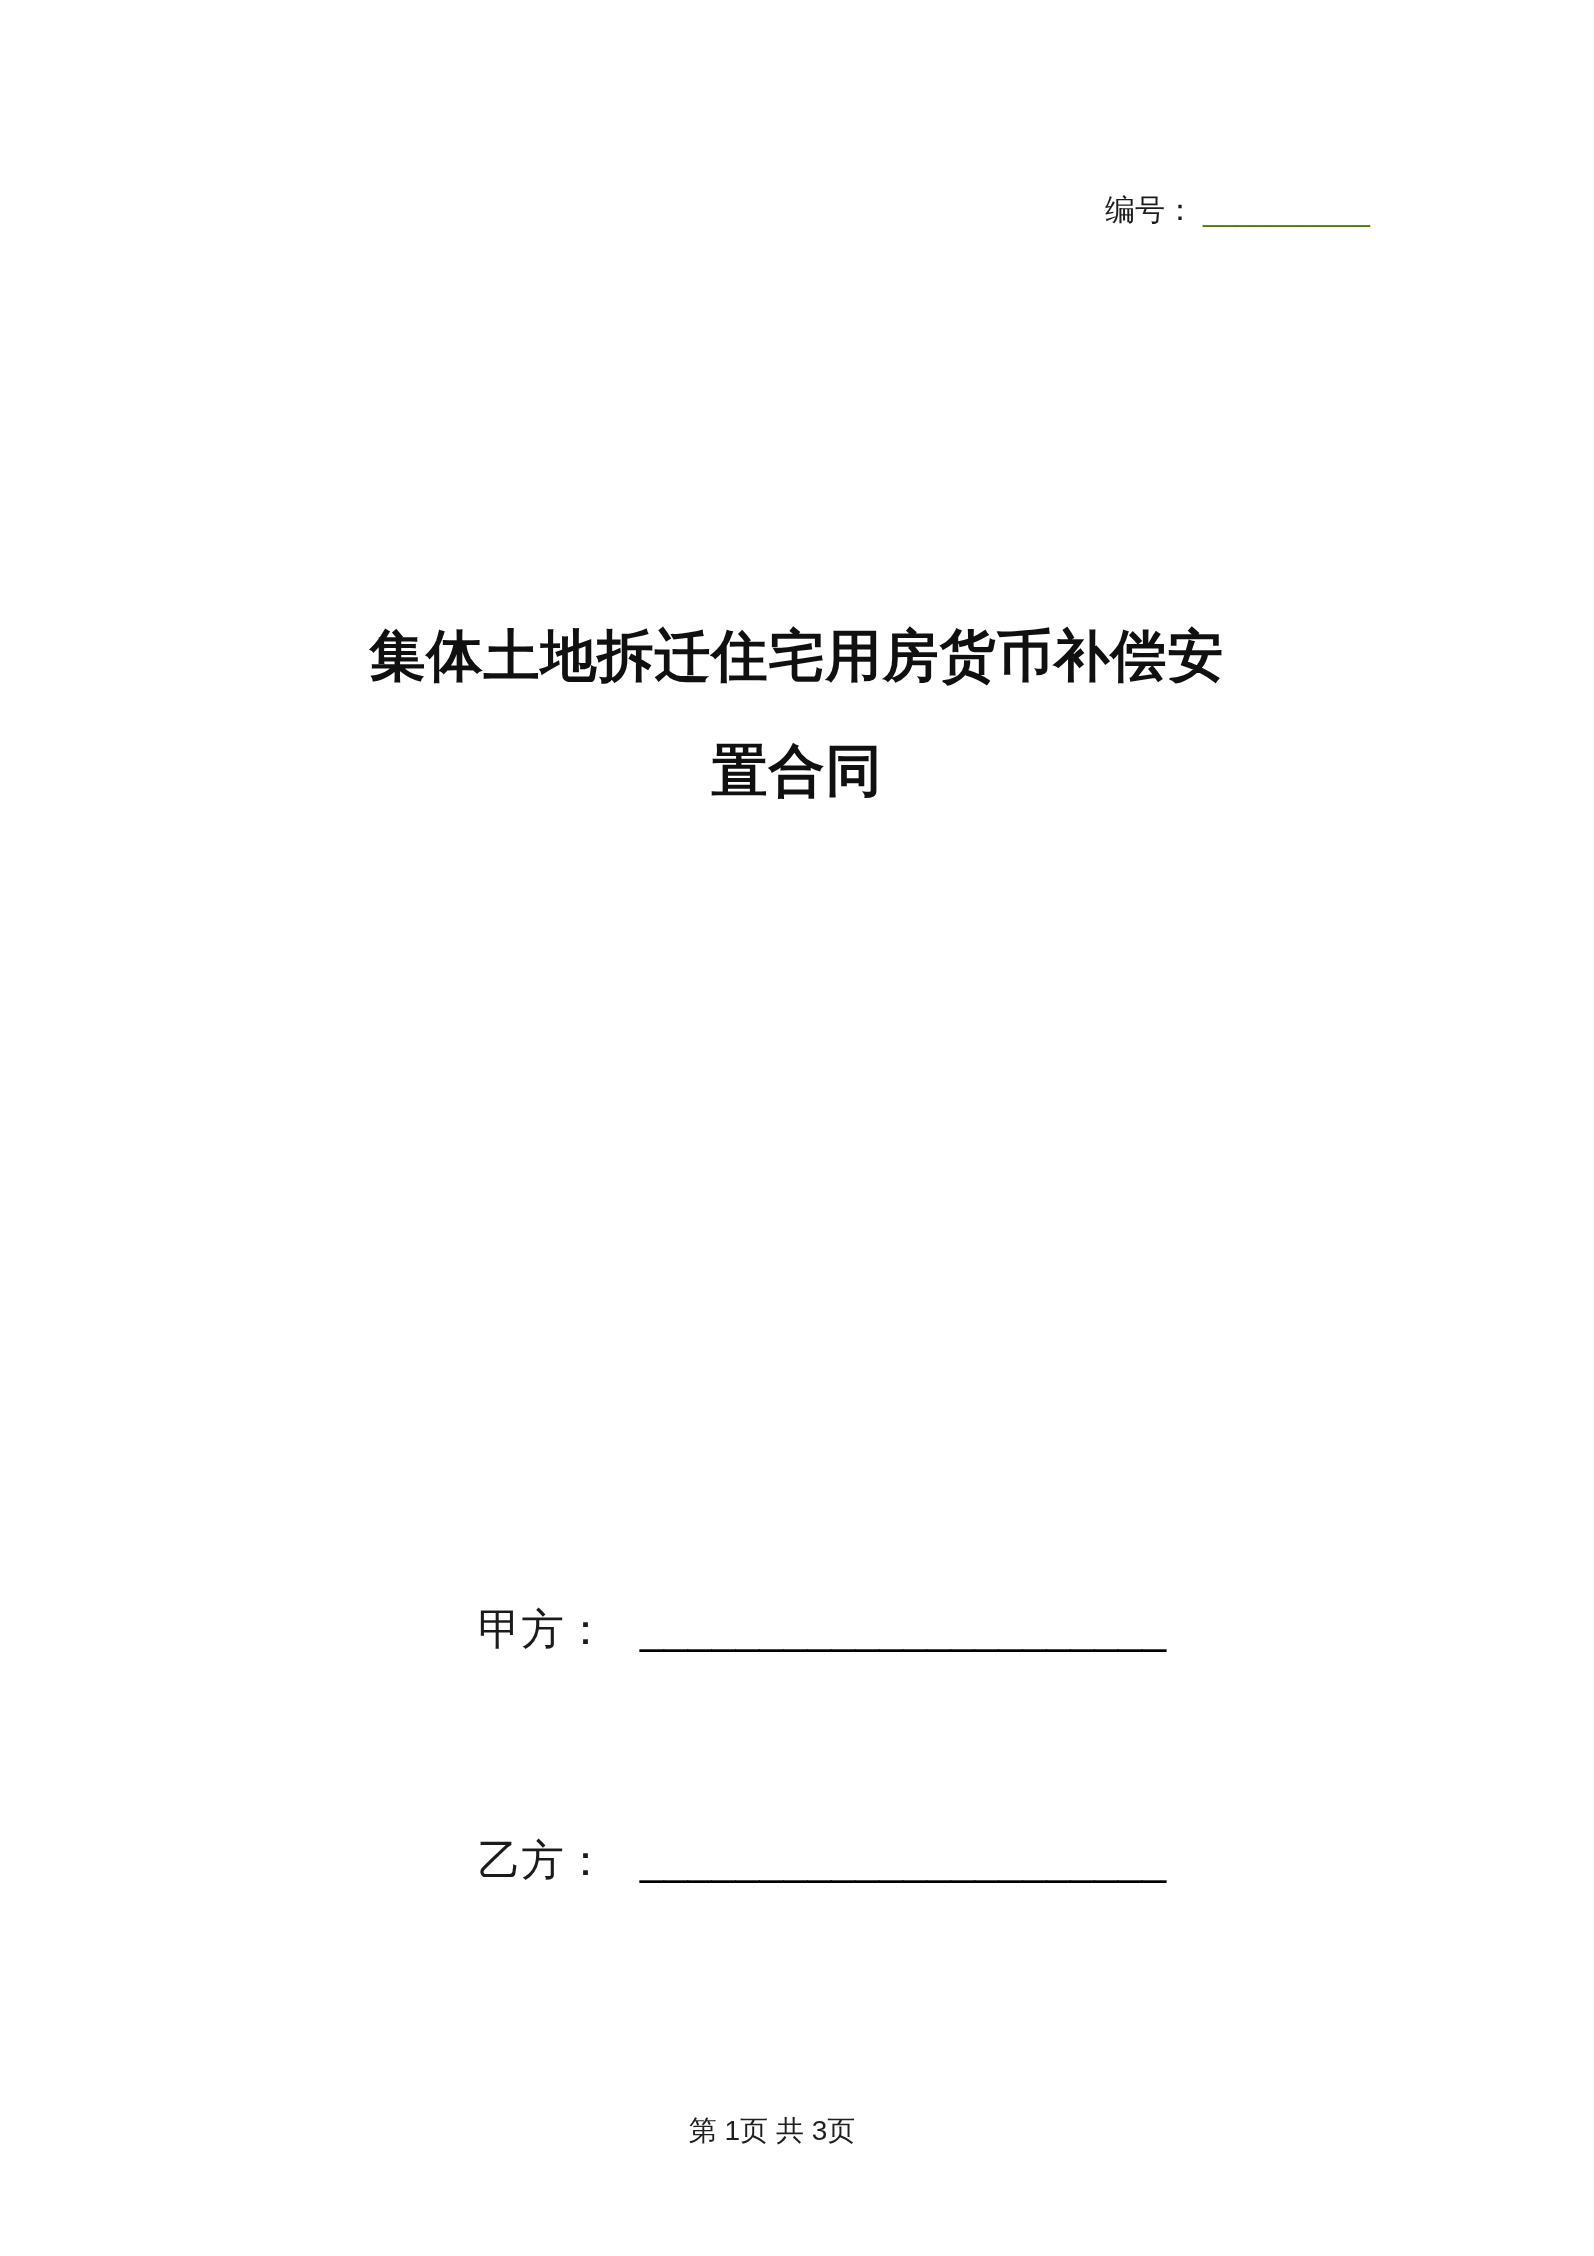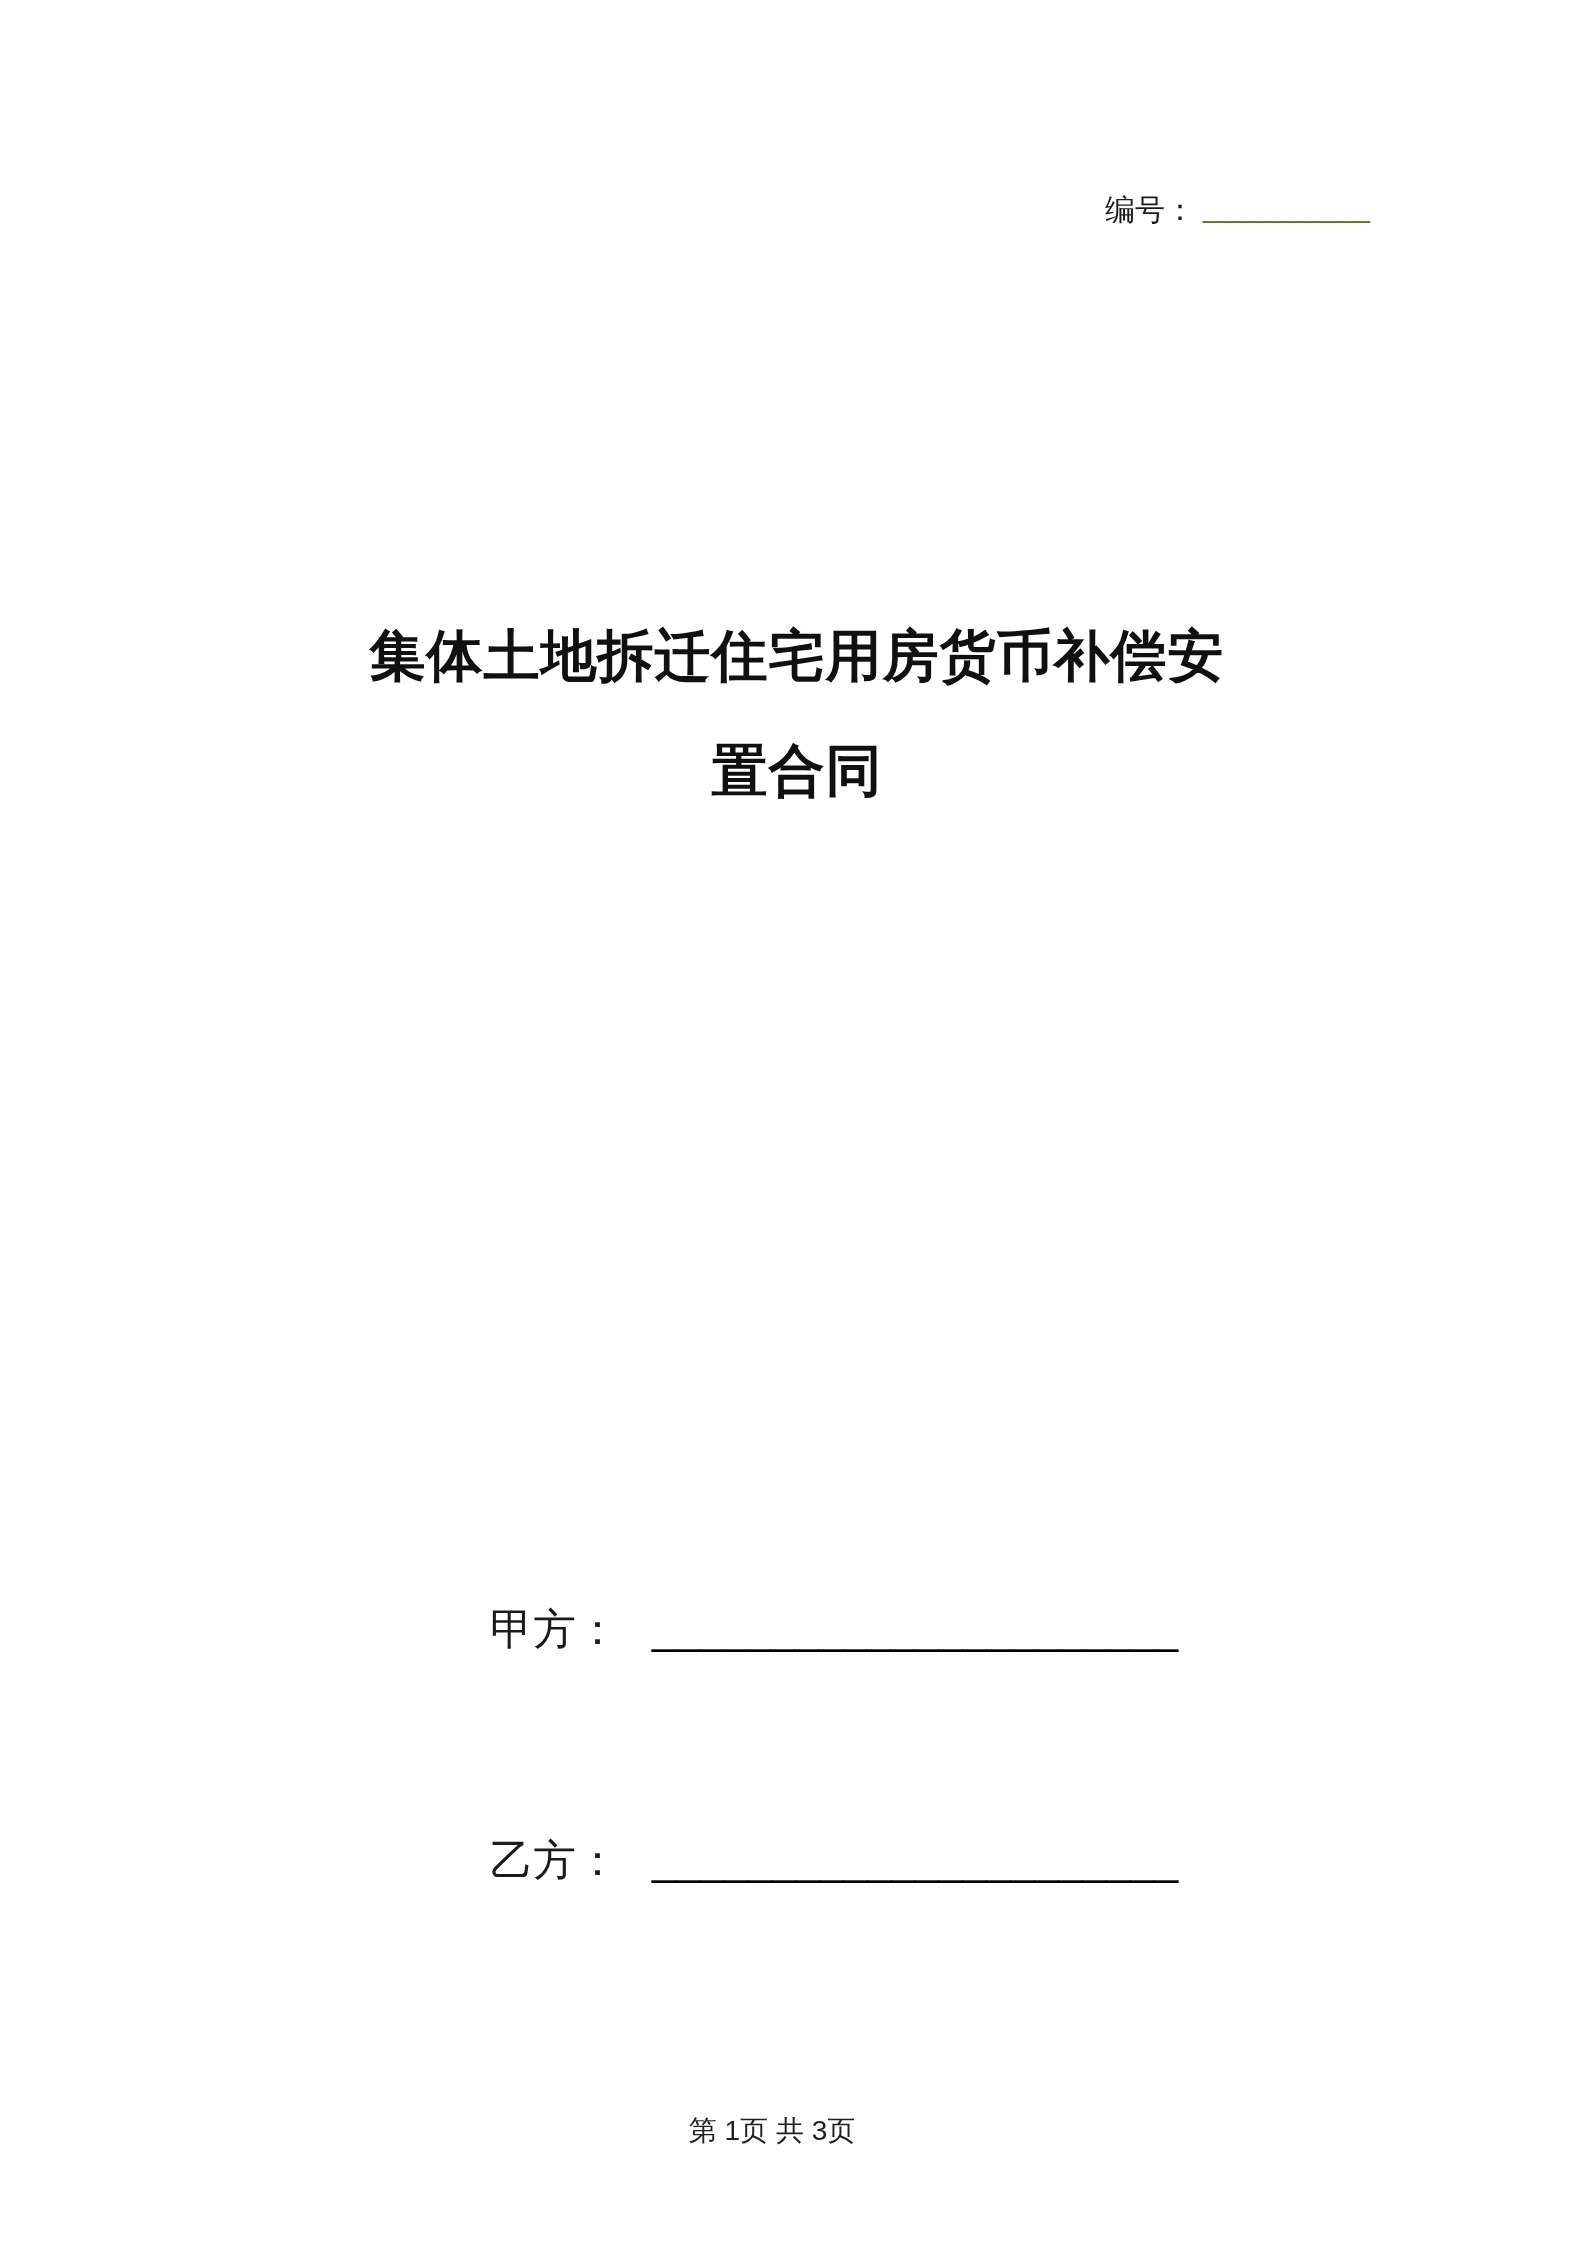--- a/index.html
+++ b/index.html
@@ -16,21 +16,21 @@
     color: #1b1b1b;
     overflow: hidden;
   }
   
   .number-line {
     position: absolute;
     top: 190px;
     left: 1105px;
     font-size: 30px;
     display: flex;
-    align-items: flex-start;
+    align-items: center;
   }
   .number-line .blank {
     margin-left: 8px;
     letter-spacing: 0;
     white-space: pre;
     color: #4d7c0f;
   }
   
   .title {
     position: absolute;
@@ -49,21 +49,20 @@
     display: block;
   }
   
   .party-row {
     position: absolute;
     left: 478px;
     font-size: 43px;
     display: flex;
     align-items: baseline;
     white-space: pre;
-    margin-left: 12px;
   }
   .party-row.party-a { top: 1601px; }
   .party-row.party-b { top: 1832px; }
   .party-row .blank {
     margin-left: 33px;
     color: #000000;
   }
   
   .signing-row {
     position: absolute;

